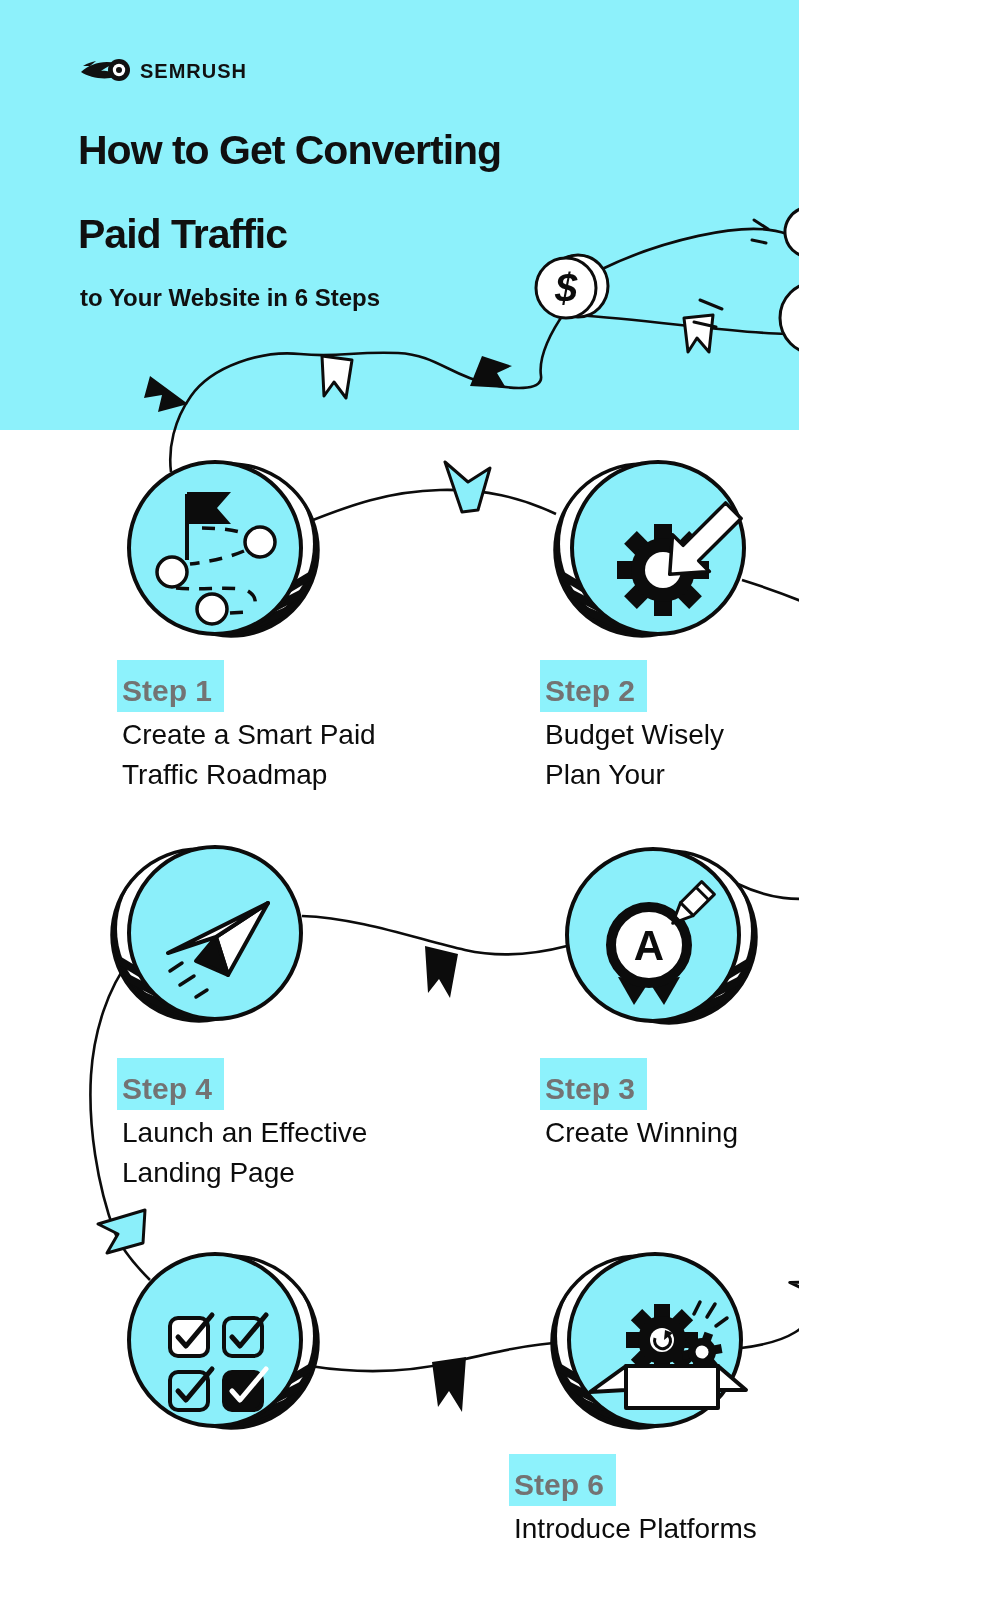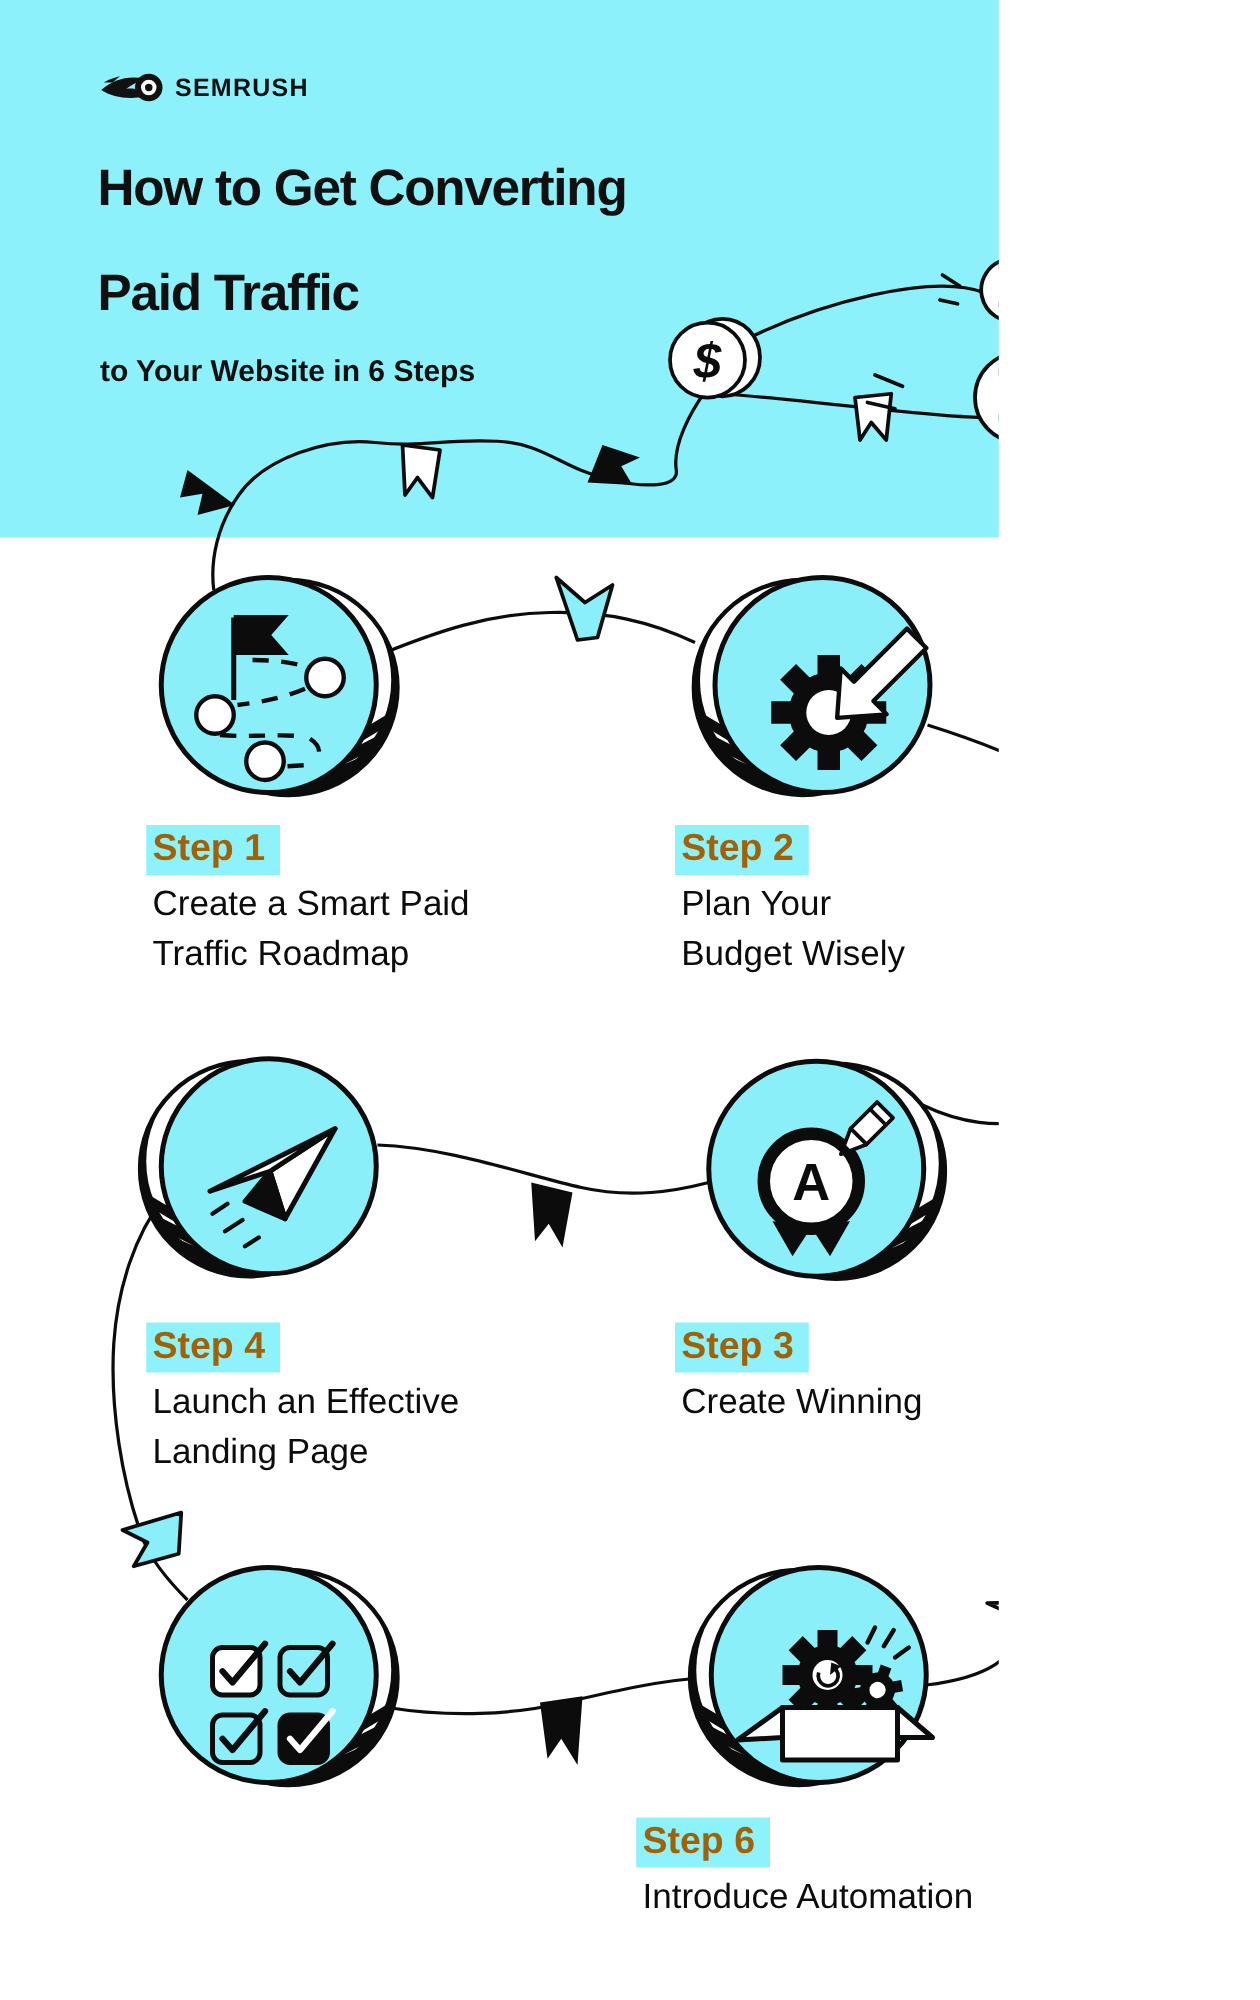--- a/index.html
+++ b/index.html
@@ -8,21 +8,21 @@
   .header-band{position:absolute;left:0;top:0;width:1008px;height:430px;background:#8DF1FB;}
   .logo{position:absolute;left:80px;top:56px;display:flex;align-items:center;gap:8px;}
   .logo-text{font-weight:bold;font-size:20px;letter-spacing:1px;color:#111;}
   .title{position:absolute;left:78px;top:108px;font-size:41px;font-weight:bold;
          line-height:84px;letter-spacing:-1px;color:#101010;}
   .subtitle{position:absolute;left:80px;top:284px;font-size:24px;font-weight:bold;color:#101010;text-align:center;}
   .deco-svg{position:absolute;left:0;top:0;z-index:1;}
   .stepcircle{position:absolute;z-index:2;}
   .steptext{position:absolute;z-index:3;width:400px;}
   .steplabel{display:inline-block;background:#8DF2FC;font-size:30px;font-weight:bold;
-             padding:2px 12px 4px 5px;margin-left:-5px;color:#a16207;}
+             padding:14px 12px 4px 5px;margin-left:-5px;color:#737373;}
   .stepdesc{margin-top:3px;font-size:28px;line-height:40px;font-weight:500;color:#0c0c0c;}
   .stepdesc span{display:block;}
 </style>
 </head>
 <body>
 
 <div class="page">
 
   <div class="header-band"></div>
 
@@ -358,22 +358,22 @@
     <span class="steplabel">Step 1</span>
     <div class="stepdesc">
       <span>Create a Smart Paid</span>
       <span>Traffic Roadmap</span>
     </div>
   </div>
 
   <div class="steptext" style="left:545px;top:660px">
     <span class="steplabel">Step 2</span>
     <div class="stepdesc">
+      <span>Budget Wisely</span>
       <span>Plan Your</span>
-      <span>Budget Wisely</span>
     </div>
   </div>
 
   <div class="steptext" style="left:122px;top:1058px">
     <span class="steplabel">Step 4</span>
     <div class="stepdesc">
       <span>Launch an Effective</span>
       <span>Landing Page</span>
     </div>
   </div>
@@ -382,17 +382,17 @@
     <span class="steplabel">Step 3</span>
     <div class="stepdesc">
       <span>Create Winning</span>
     </div>
   </div>
 
 
   <div class="steptext" style="left:514px;top:1454px">
     <span class="steplabel">Step 6</span>
     <div class="stepdesc">
-      <span>Introduce Automation</span>
+      <span>Introduce Platforms</span>
     </div>
   </div>
 
 </div>
 
 </body></html>

